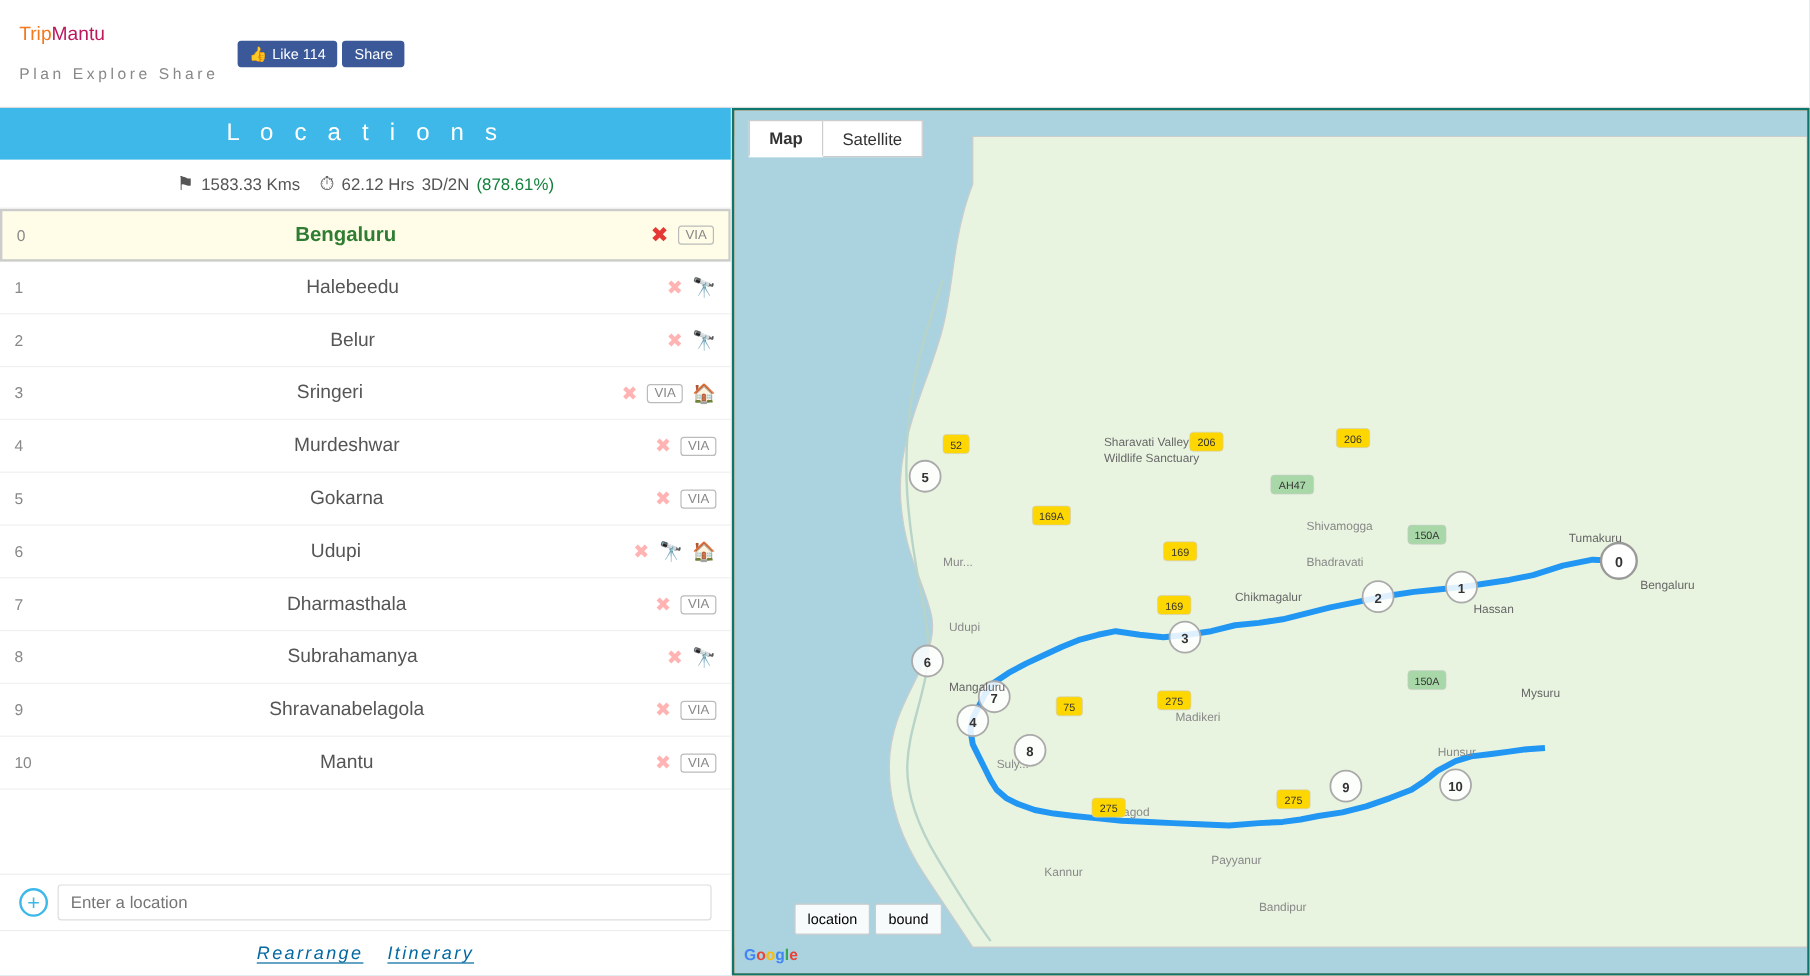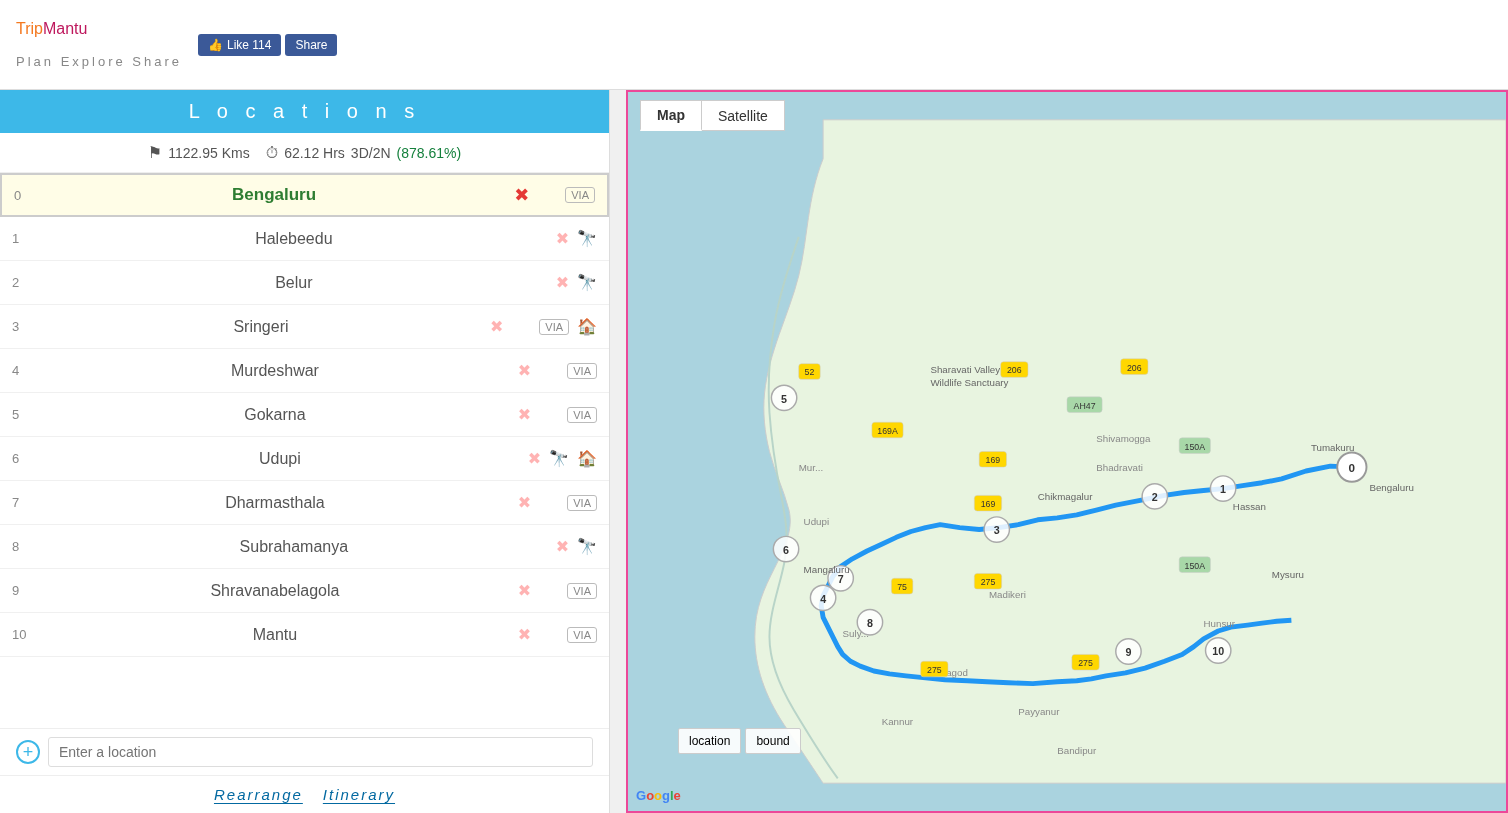--- a/index.html
+++ b/index.html
@@ -48,21 +48,20 @@
       padding: 4px 10px;
       font-size: 12px;
       border-radius: 3px;
       cursor: pointer;
     }
 
     
     #main {
       display: flex;
       height: 723px;
-      gap: 16px;
     }
 
     
     #left-panel {
       width: 610px;
       background: #fff;
       display: flex;
       flex-direction: column;
       border-right: 1px solid #ddd;
     }
@@ -148,21 +147,20 @@
       cursor: pointer;
       background: none;
       border: none;
     }
     .via-badge {
       color: #888;
       font-size: 11px;
       border: 1px solid #bbb;
       padding: 1px 5px;
       border-radius: 3px;
-      margin-left: 28px;
     }
     .binoculars { font-size: 16px; }
     .house-icon { color: #e53935; font-size: 16px; }
 
     
     #add-location {
       display: flex;
       align-items: center;
       padding: 8px 16px;
       gap: 8px;
@@ -209,21 +207,21 @@
       text-decoration: underline;
       text-underline-offset: 3px;
       font-style: italic;
     }
 
     
     #right-panel {
       flex: 1;
       position: relative;
       background: #f97316;
-      border: 2px solid #ec4899;
+      border: 2px solid #0f766e;
     }
 
     #map-controls {
       position: absolute;
       top: 8px;
       left: 12px;
       z-index: 10;
       display: flex;
       gap: 0;
     }
@@ -240,21 +238,21 @@
       font-weight: bold;
       border-bottom: 2px solid #fff;
     }
     .map-btn:last-child {
       border-left: none;
     }
 
     
     #map-overlay-btns {
       position: absolute;
-      bottom: 57px;
+      bottom: 32px;
       left: 50px;
       z-index: 10;
       display: flex;
       gap: 4px;
     }
     .overlay-btn {
       background: rgba(255,255,255,0.9);
       border: 1px solid #ccc;
       padding: 5px 10px;
       font-size: 12px;
@@ -317,21 +315,21 @@
 
 <div id="main">
 
   <div id="left-panel">
 
     <div id="locations-header">L o c a t i o n s</div>
 
     <div id="trip-stats">
       <div class="stat-item">
         <span class="stat-icon">⚑</span>
-        <span class="stat-label">1122.95 Kms</span>
+        <span class="stat-label">1583.33 Kms</span>
       </div>
       <div class="stat-item">
         <span class="stat-icon">⏱</span>
         <span class="stat-label">62.12 Hrs</span>
         <span class="stat-label">3D/2N</span>
         <span class="stat-3d2n">(878.61%)</span>
       </div>
     </div>
 
     <div id="location-list">

